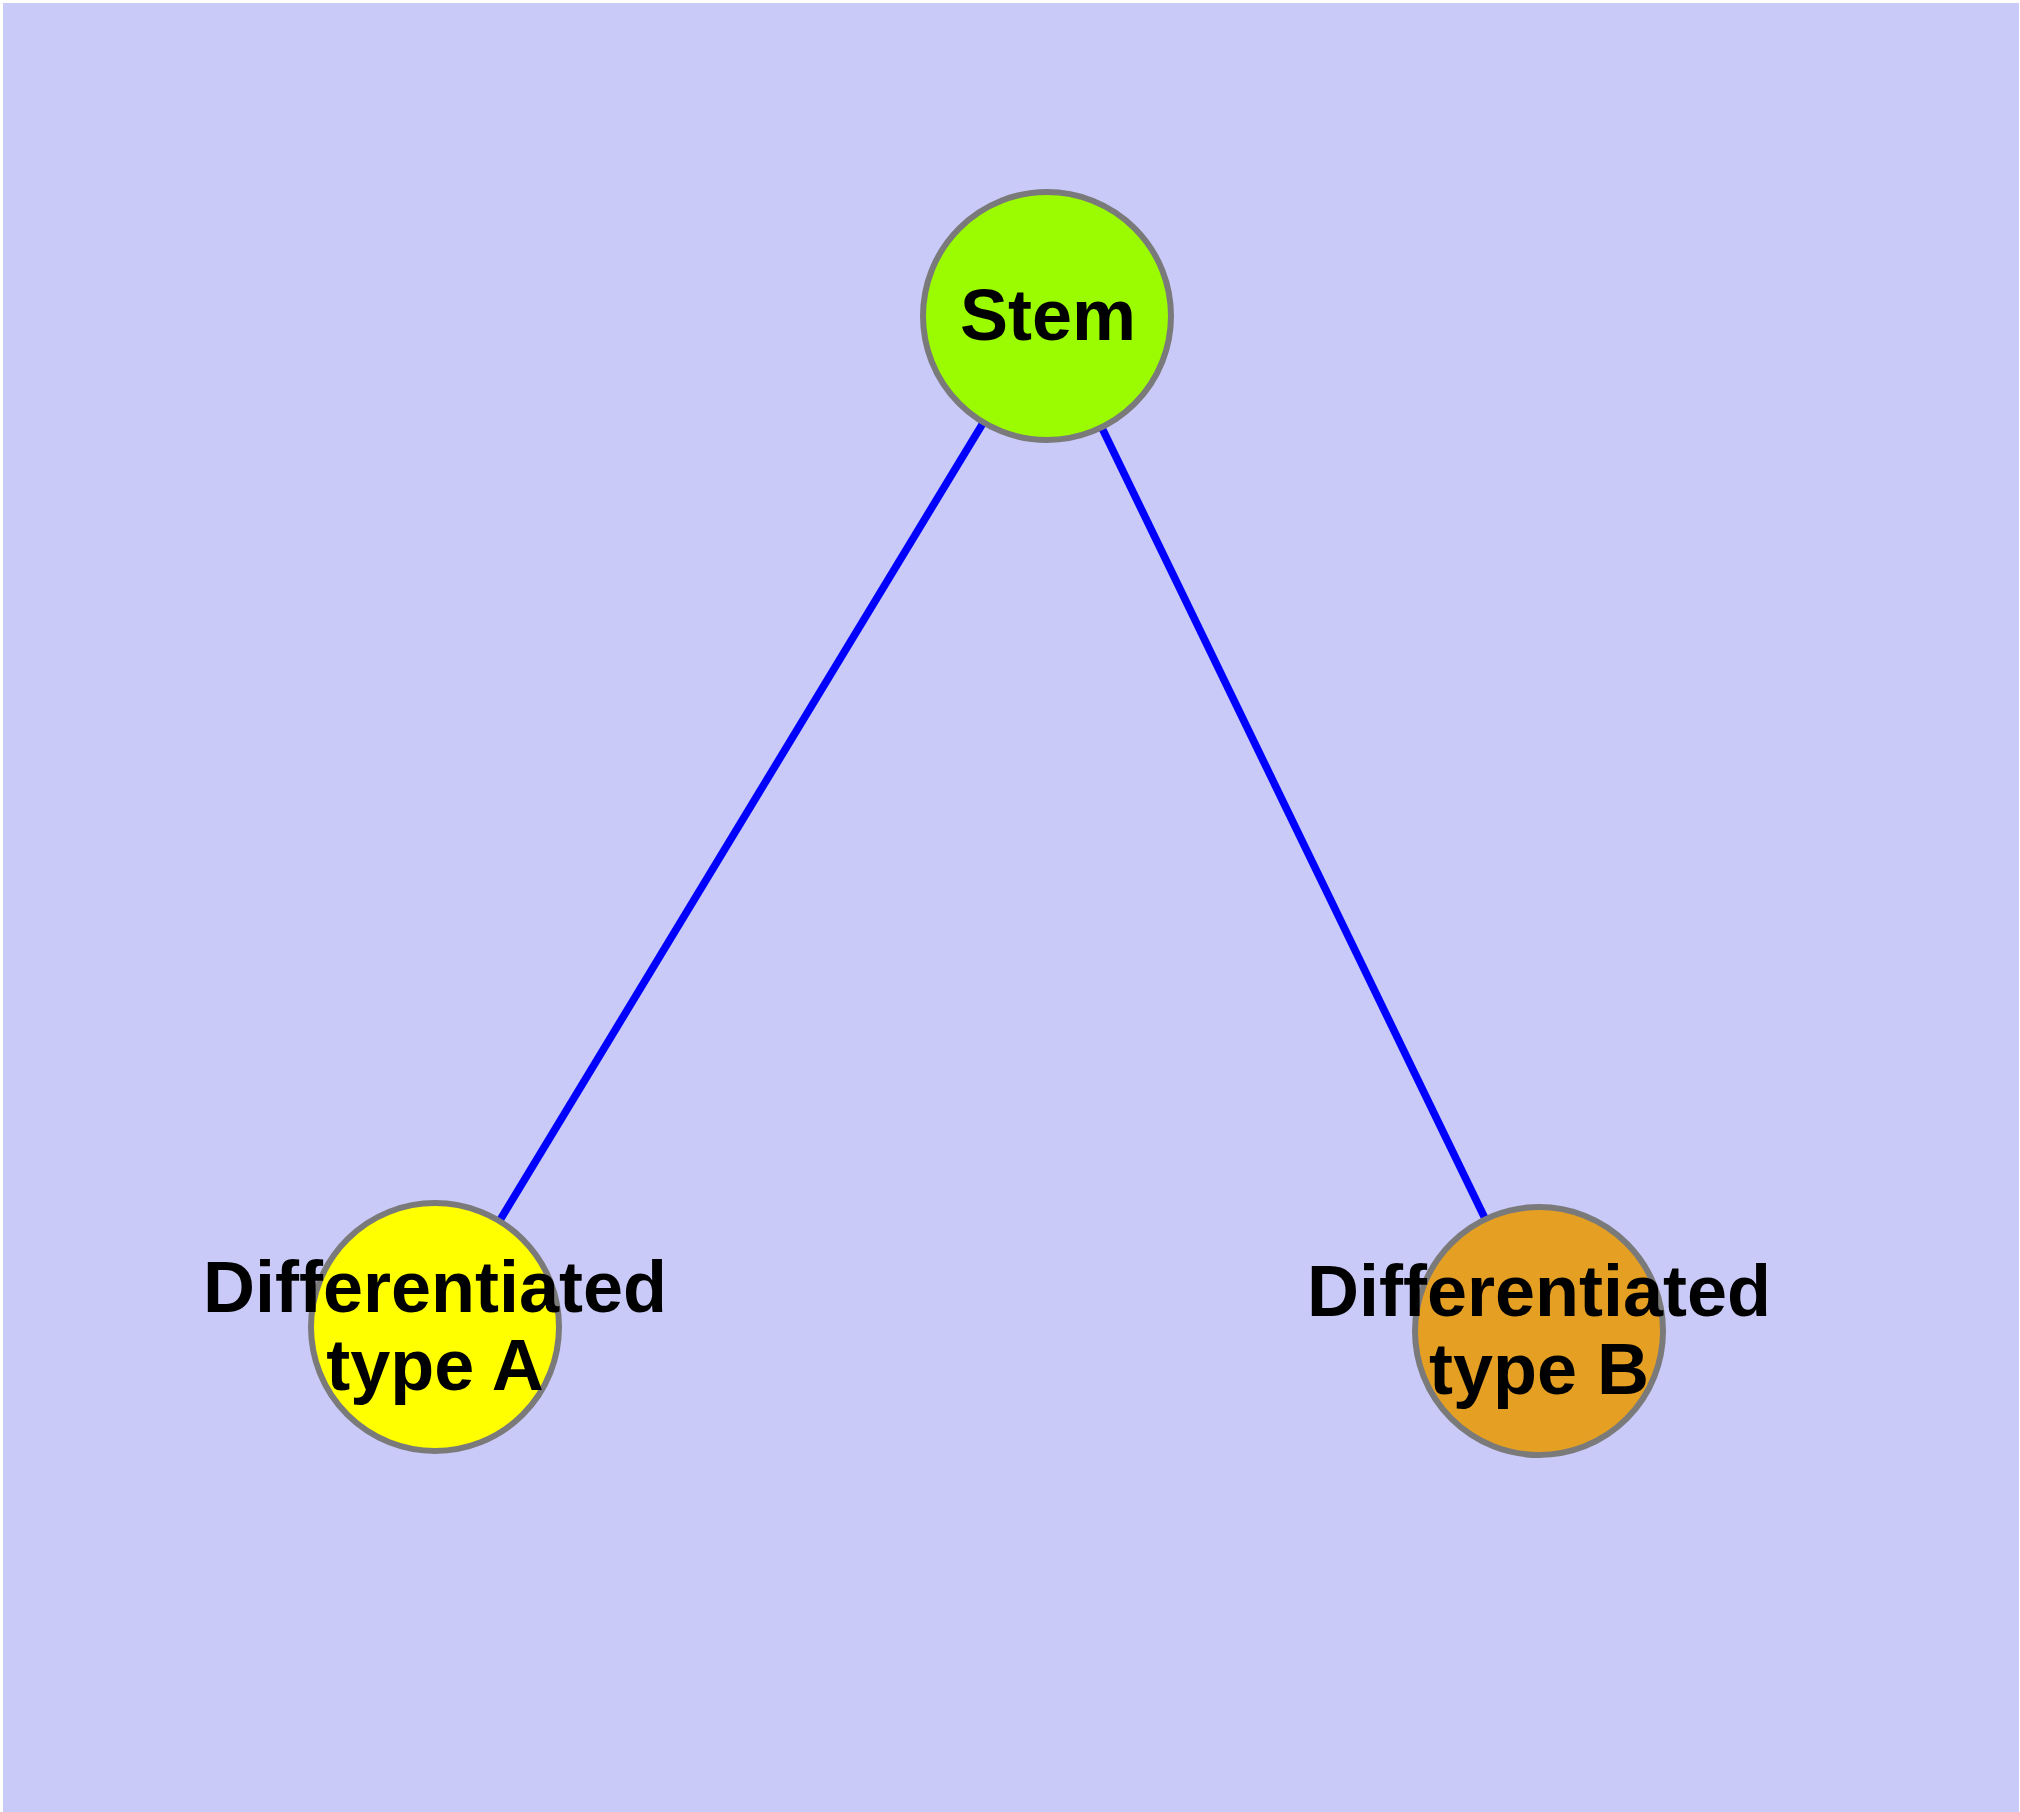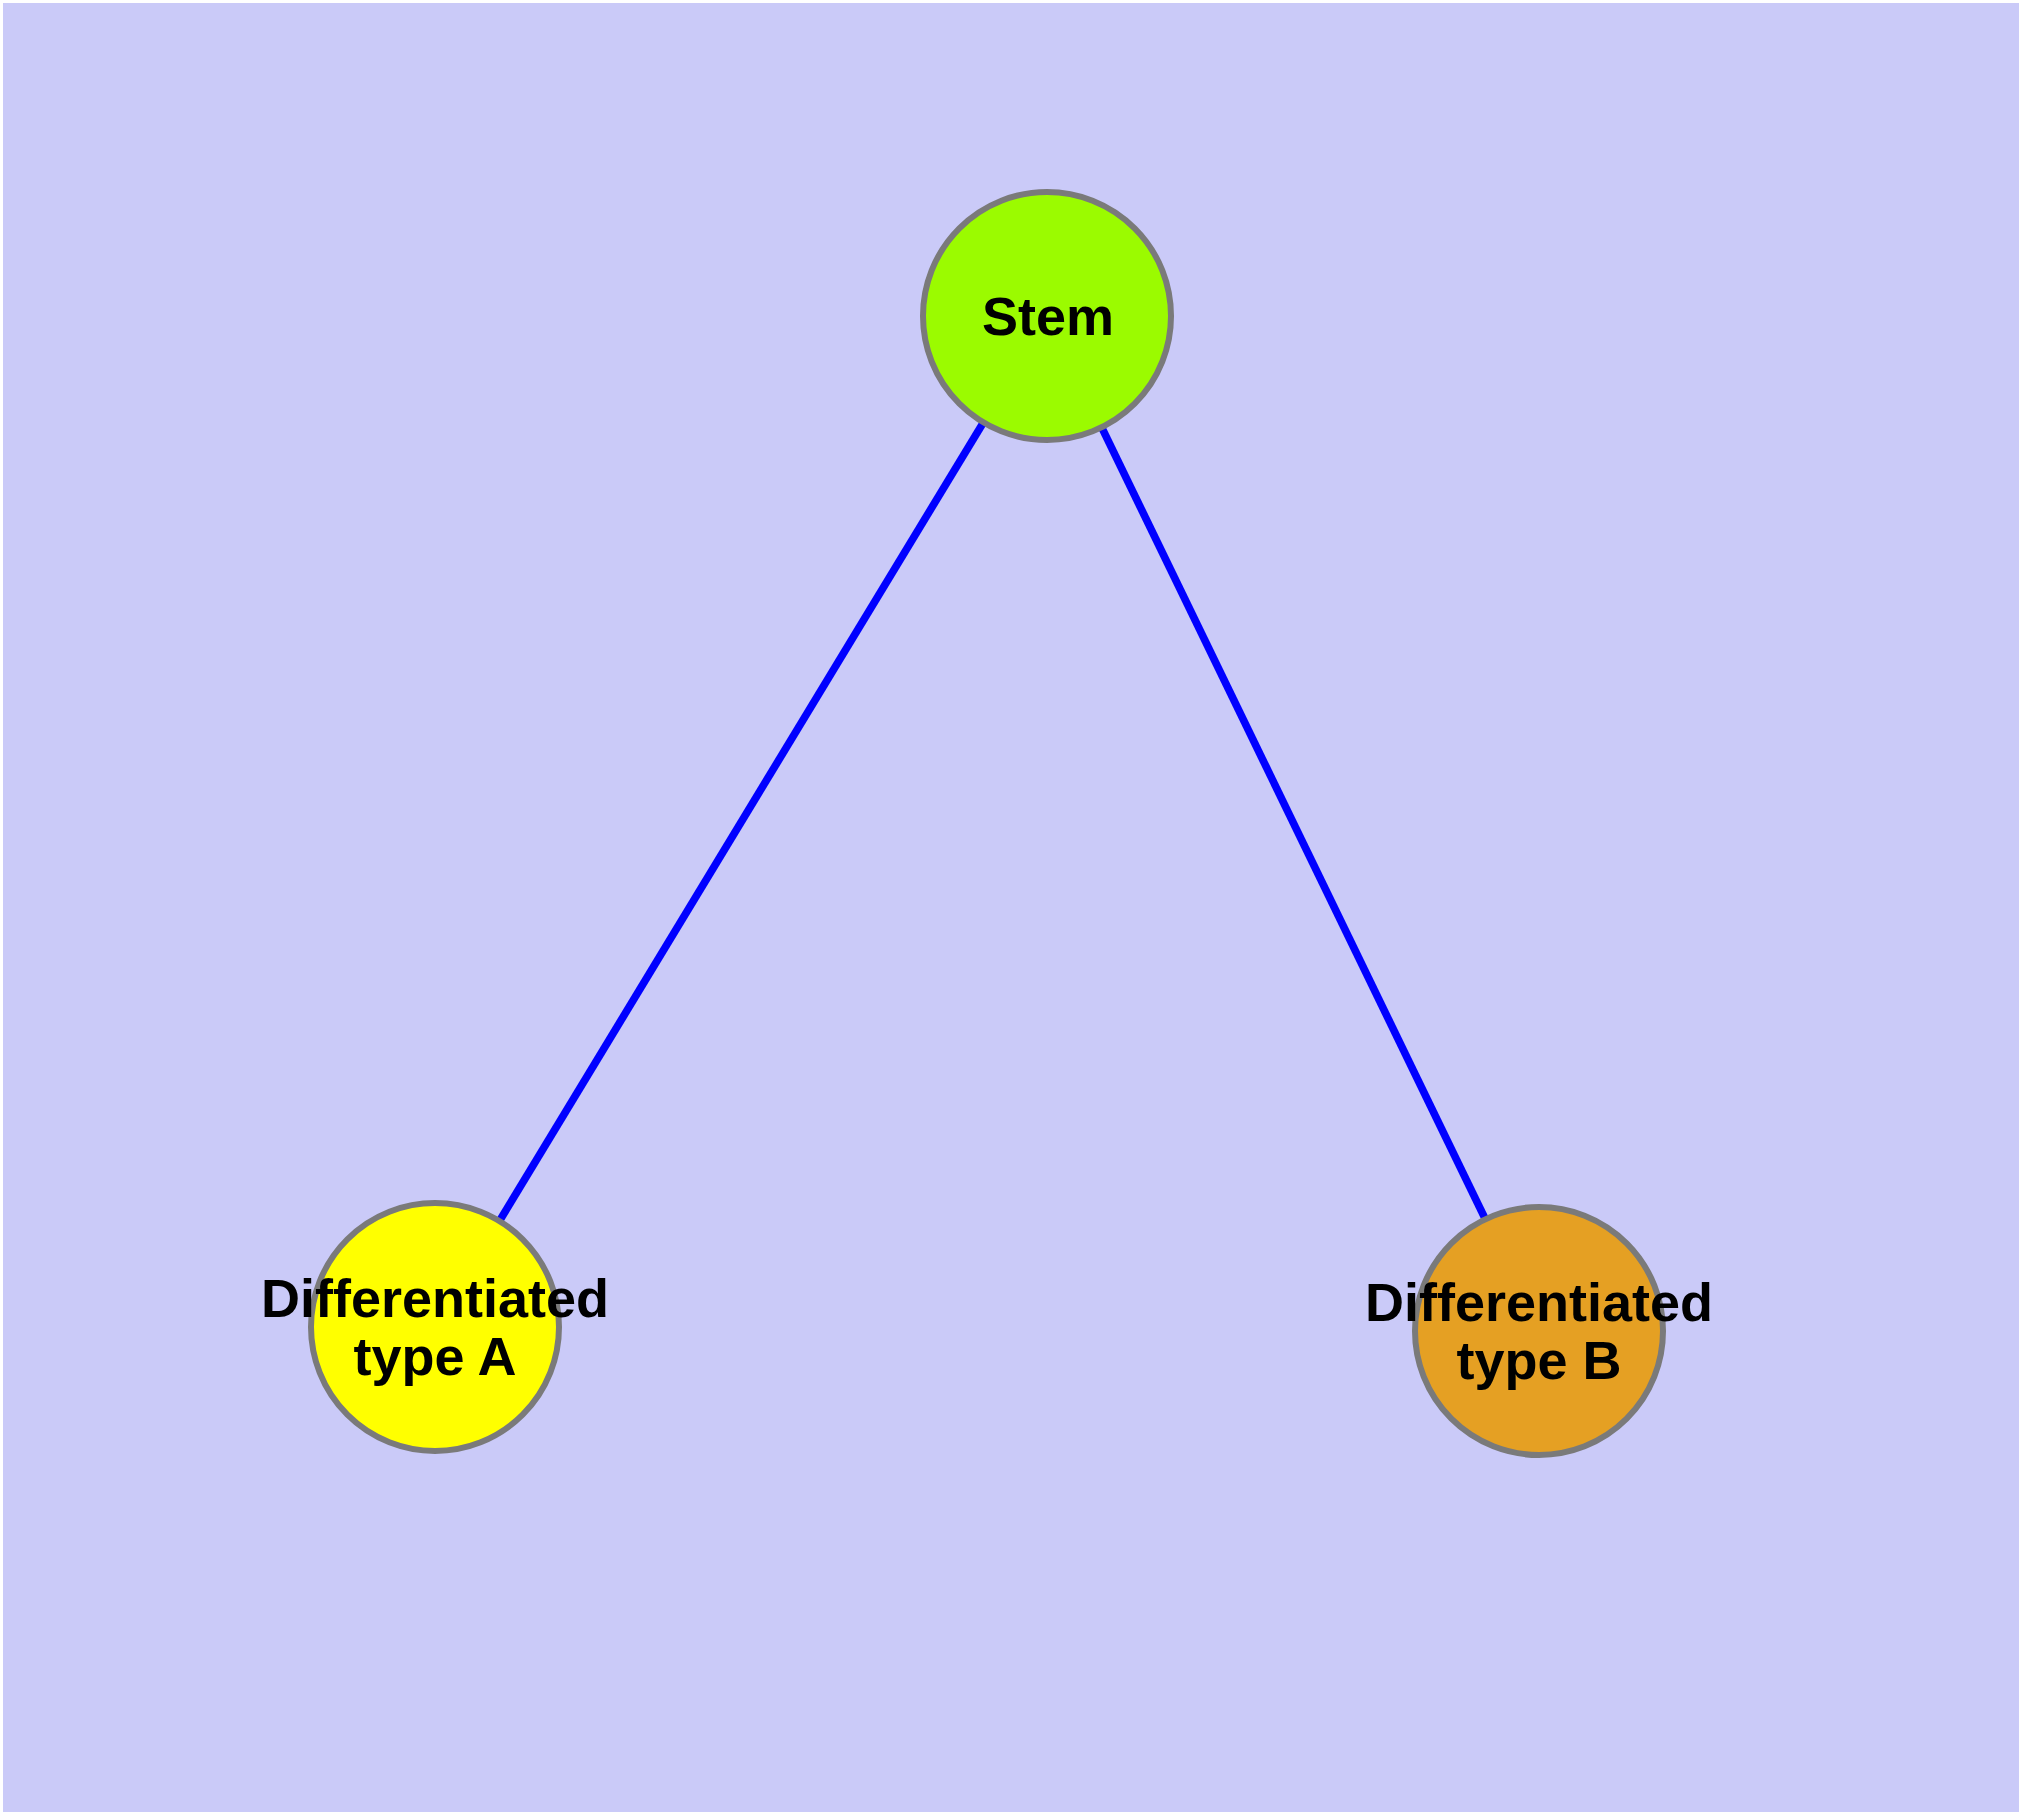--- a/index.html
+++ b/index.html
@@ -42,21 +42,21 @@
     border-radius: 50%;
     border: 6px solid #7a7a7a;
   }
   .node-label {
     position: absolute;
     transform: translate(-50%, -50%);
     white-space: pre-line;
     text-align: center;
     color: #000000;
     font-weight: bold;
-    font-size: 54px;
+    font-size: 72px;
     line-height: 1.08;
     pointer-events: none;
   }
 </style>
 </head>
 <body>
 
 <div class="canvas">
   <div class="plot-bg" style="background: rgb(202, 202, 248);"></div>
   <svg class="edge-layer" viewBox="0 0 2384 2138">

